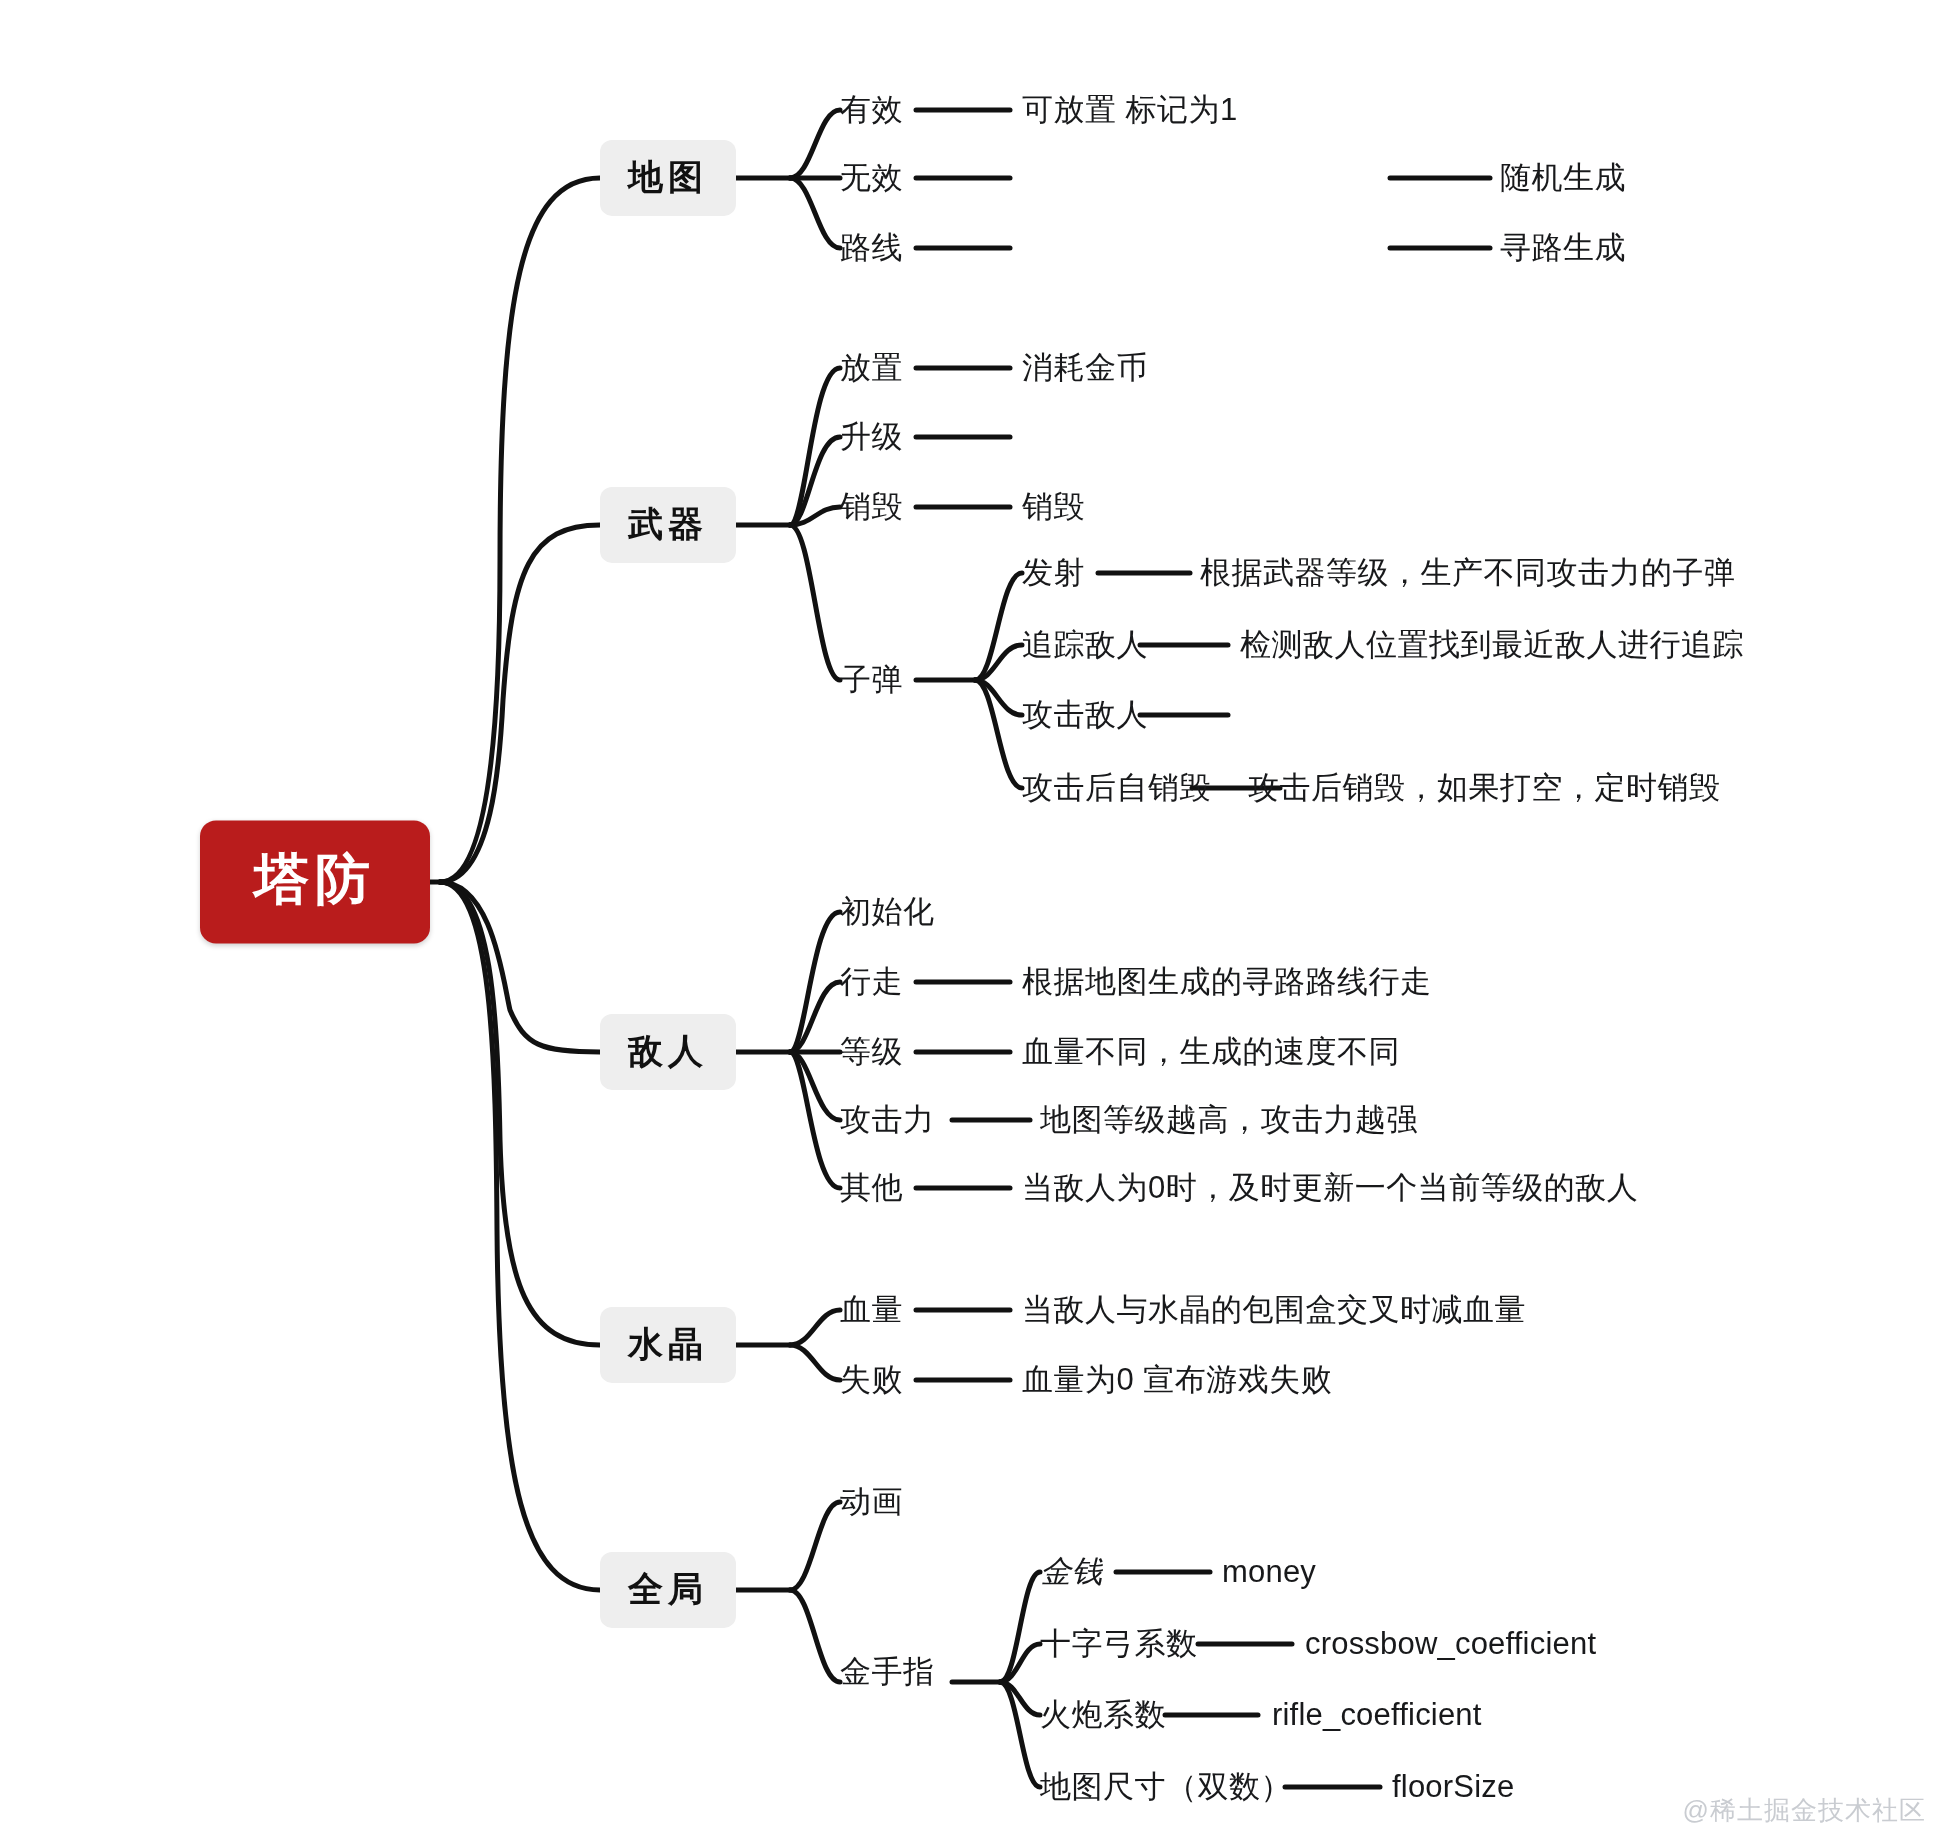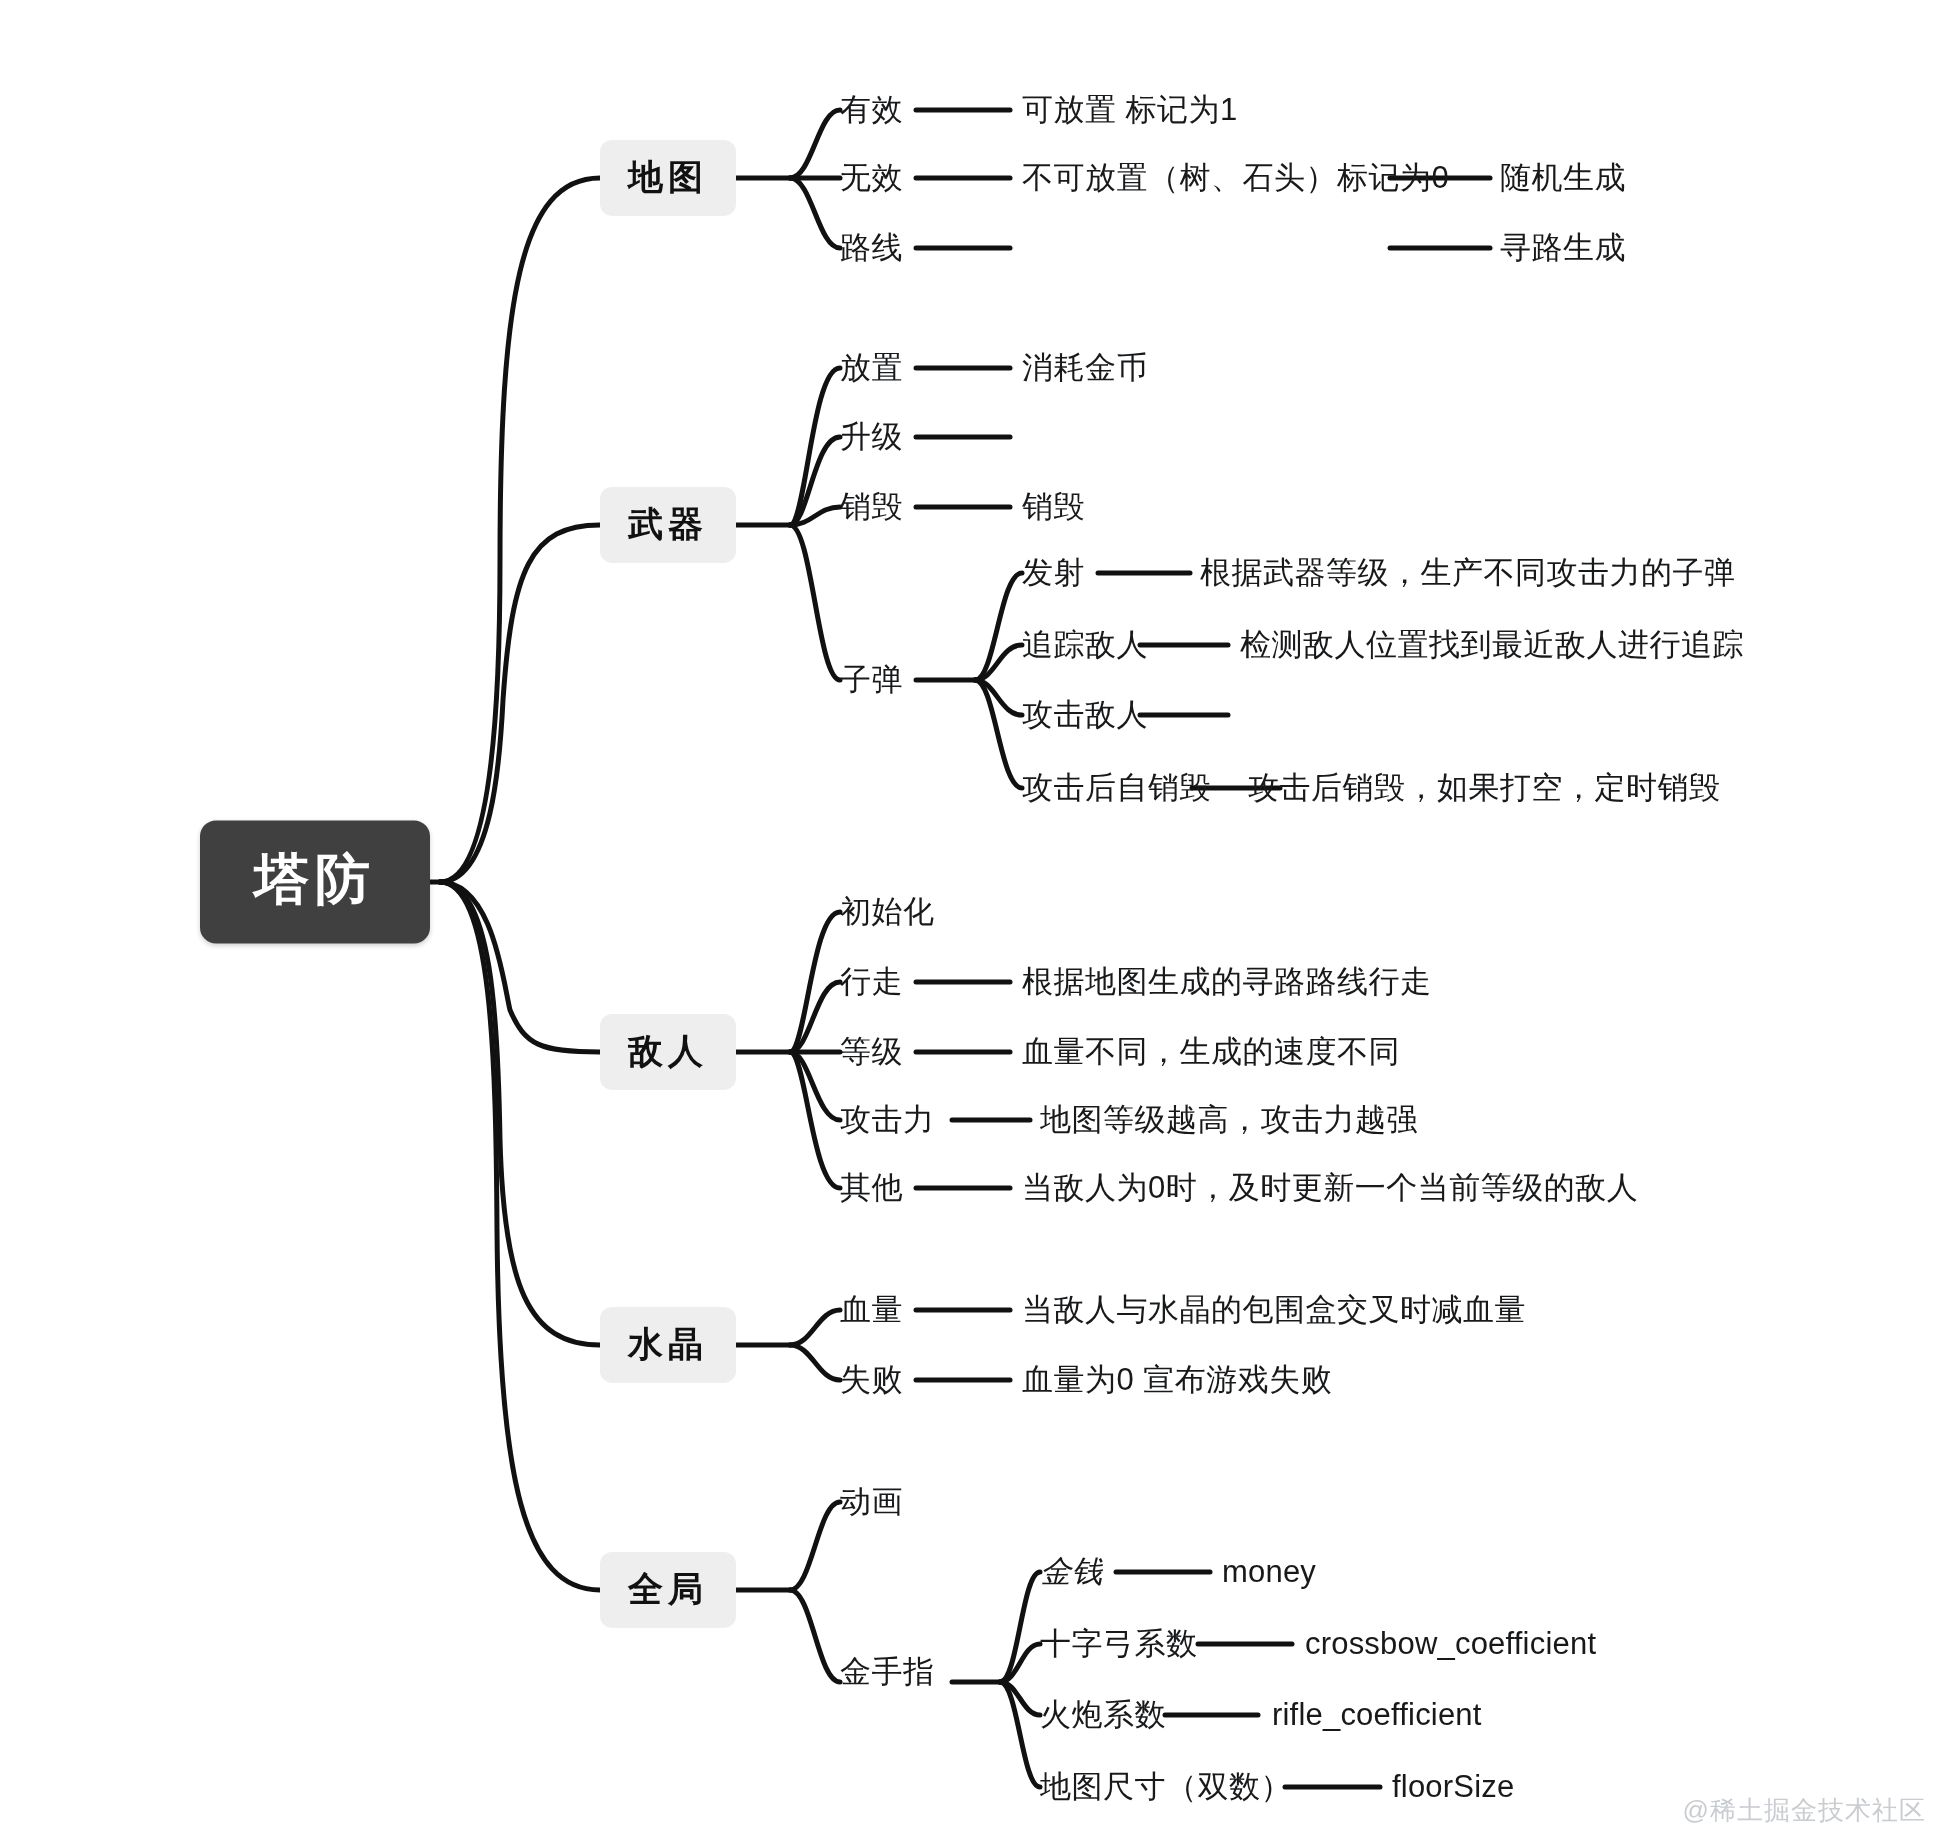--- a/index.html
+++ b/index.html
@@ -29,21 +29,21 @@
 
   .node {
     position: absolute;
     transform: translateY(-50%);
     white-space: nowrap;
     line-height: 1.15;
   }
 
   
   .node.root {
-    background: #404040;
+    background: #b91c1c;
     color: #ffffff;
     font-size: 55px;
     font-weight: 700;
     letter-spacing: 6px;
     border-radius: 16px;
     padding: 28px 54px 32px 54px;
     box-shadow: 0 2px 5px rgba(0,0,0,0.18);
   }
 
   
@@ -159,21 +159,20 @@
   <div id="node-layer">
 
     <div class="node root" style="left:200px; top:882px;">塔防</div>
 
     <div class="node branch" style="left:600px; top:178px;">地图</div>
 
     <div class="node leaf" style="left:840px; top:110px;">有效</div>
     <div class="node leaf" style="left:1022px; top:110px;">可放置  标记为1</div>
 
     <div class="node leaf" style="left:840px; top:178px;">无效</div>
-    <div class="node leaf" style="left:1022px; top:178px;">不可放置（树、石头）标记为0</div>
     <div class="node leaf" style="left:1500px; top:178px;">随机生成</div>
 
     <div class="node leaf" style="left:840px; top:248px;">路线</div>
     <div class="node leaf" style="left:1500px; top:248px;">寻路生成</div>
 
     <div class="node branch" style="left:600px; top:525px;">武器</div>
 
     <div class="node leaf" style="left:840px; top:368px;">放置</div>
     <div class="node leaf" style="left:1022px; top:368px;">消耗金币</div>
 

